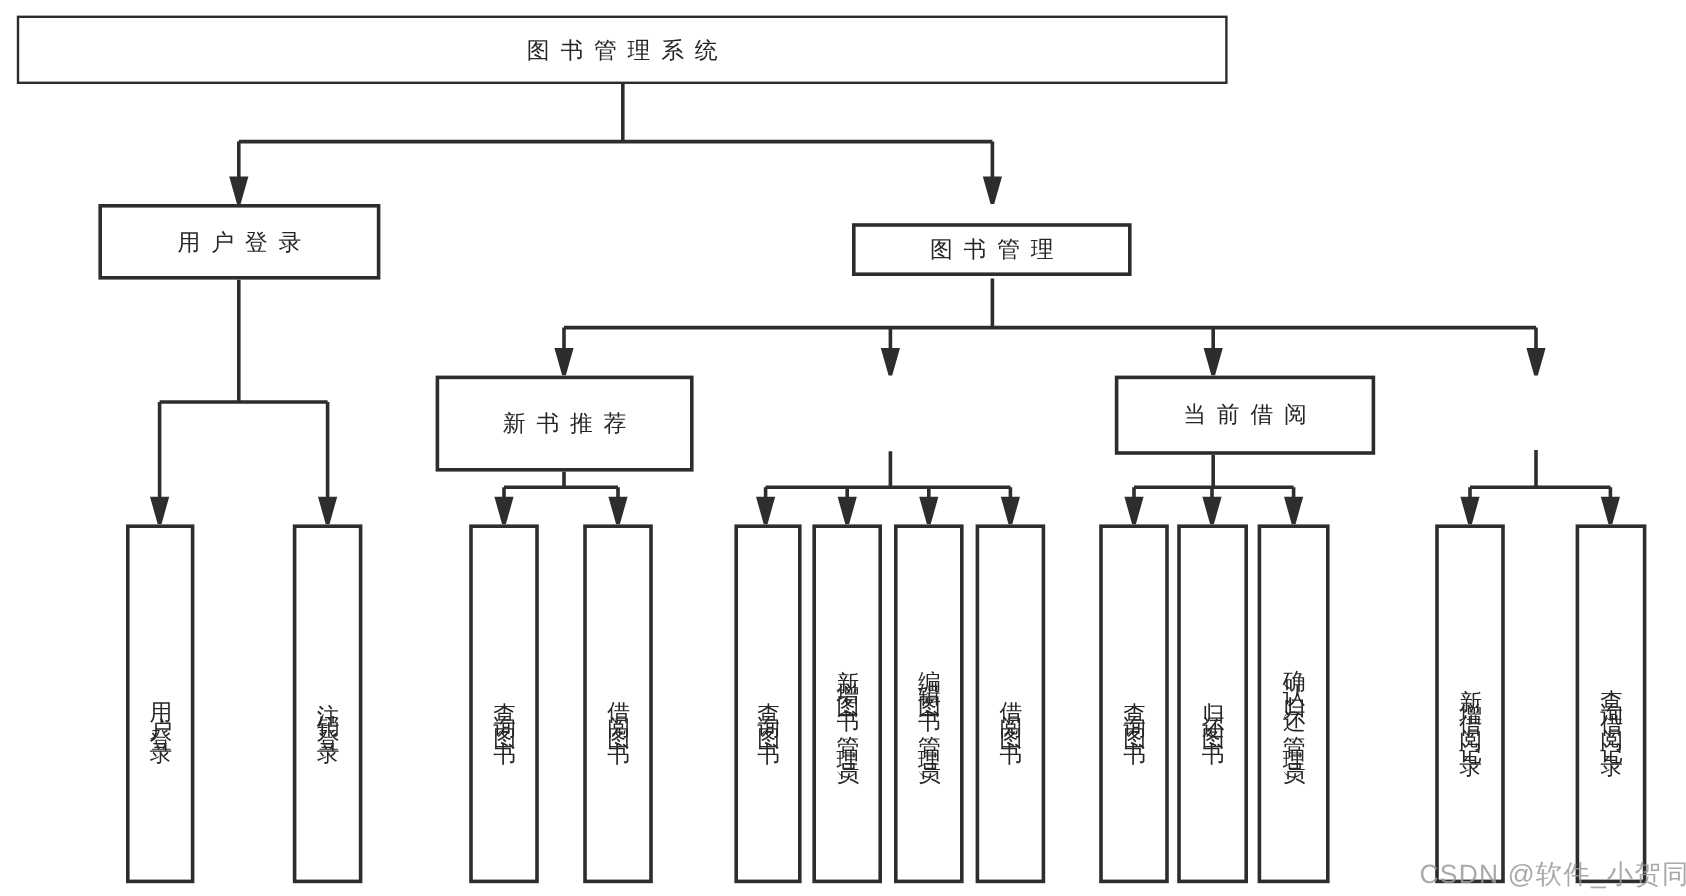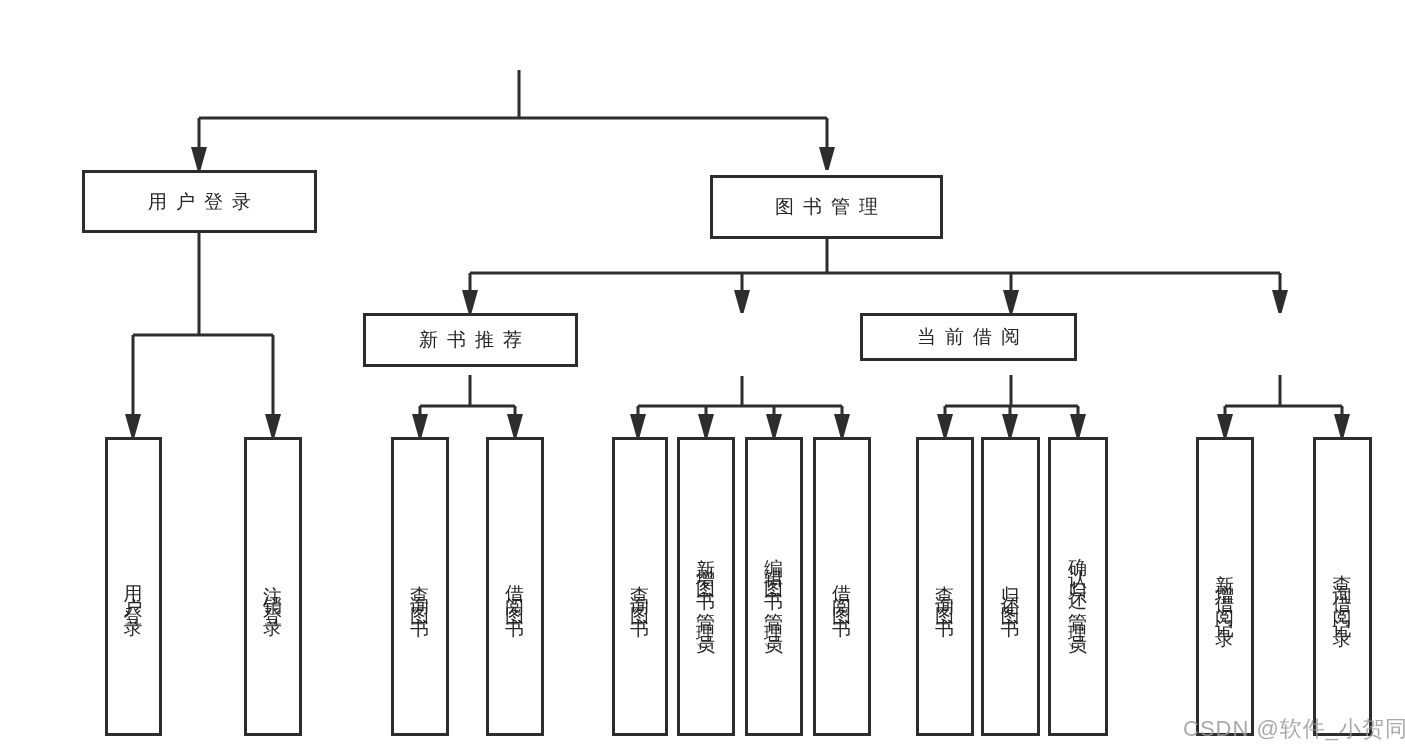--- a/index.html
+++ b/index.html
@@ -90,32 +90,35 @@
       <polygon points="766,414 782,414 775.5,437 772.5,437"></polygon>
       <polygon points="834,414 850,414 843.5,437 840.5,437"></polygon>
       <polygon points="937,414 953,414 946.5,437 943.5,437"></polygon>
       <polygon points="1002,414 1018,414 1011.5,437 1008.5,437"></polygon>
       <polygon points="1070,414 1086,414 1079.5,437 1076.5,437"></polygon>
       <polygon points="1217,414 1233,414 1226.5,437 1223.5,437"></polygon>
       <polygon points="1334,414 1350,414 1343.5,437 1340.5,437"></polygon>
     </g>
   </svg>
 
+  <div class="hbox root" style="left:14px;top:13px;width:1009px;height:57px">
+    <span class="lbl">图书管理系统</span>
+  </div>
 
   <div class="hbox" style="left:82px;top:170px;width:235px;height:63px">
     <span class="lbl">用户登录</span>
   </div>
-  <div class="hbox" style="left:710px;top:175px;width:233px;height:64px">
+  <div class="hbox" style="left:710px;top:186px;width:233px;height:44px">
     <span class="lbl">图书管理</span>
   </div>
 
-  <div class="hbox" style="left:363px;top:313px;width:215px;height:54px">
+  <div class="hbox" style="left:363px;top:313px;width:215px;height:80px">
     <span class="lbl">新书推荐</span>
   </div>
-  <div class="hbox" style="left:860px;top:313px;width:217px;height:48px">
+  <div class="hbox" style="left:929px;top:313px;width:217px;height:66px">
     <span class="lbl">当前借阅</span>
   </div>
 
   <div class="vbox" style="left:105px;width:57px">
     <span class="vlbl">用户登录</span>
   </div>
   <div class="vbox" style="left:244px;width:58px">
     <span class="vlbl">注销登录</span>
   </div>
 

